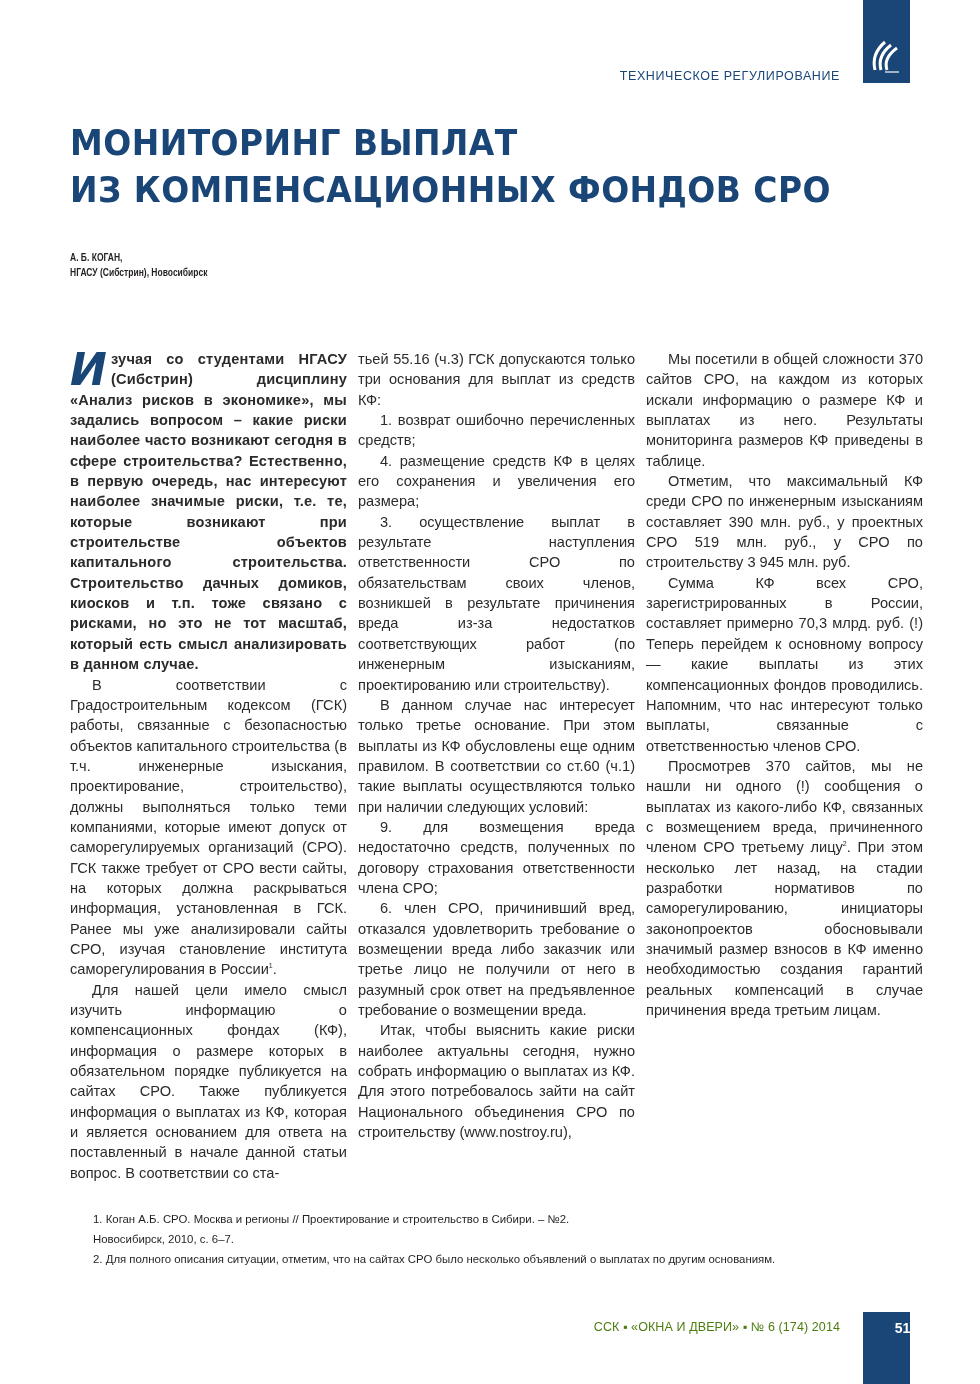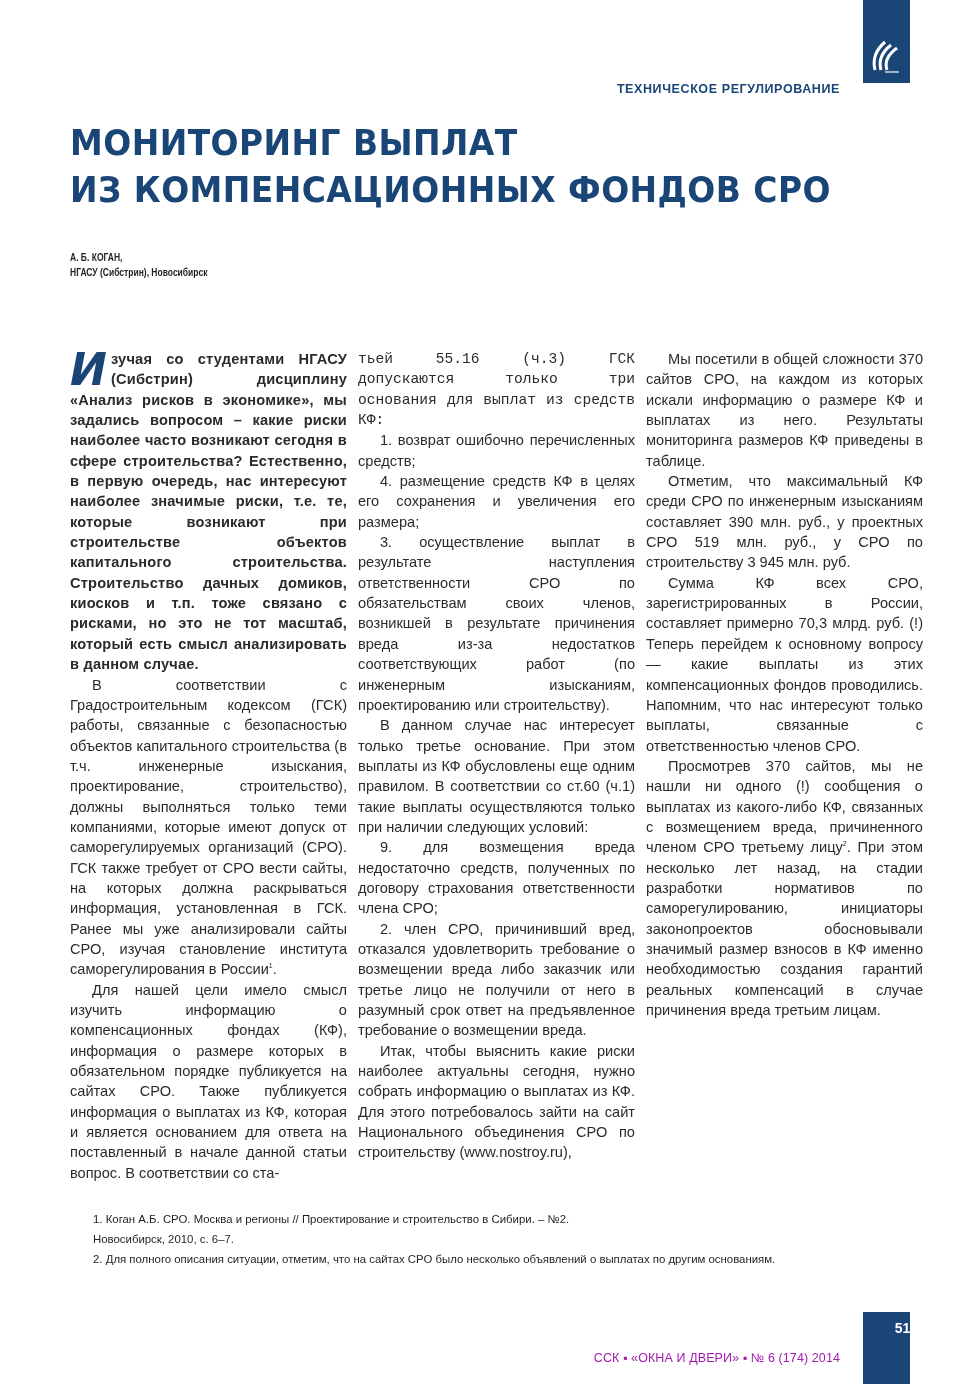--- a/index.html
+++ b/index.html
@@ -6,57 +6,57 @@
   body {
     width: 980px; height: 1384px; position: relative; background: #ffffff;
     font-family: "Liberation Sans", sans-serif; color: #231f20; overflow: hidden;
   }
   .logo-box {
     position: absolute; left: 863px; top: 0; width: 47px; height: 83px;
     background: #1a4577;
   }
   .logo-box svg { position: absolute; left: 6px; top: 36px; }
   .section-label {
-    position: absolute; left: 590px; top: 82px; width: 250px; text-align: right;
-    font-weight: bold; font-size: 12.5px; letter-spacing: 0.6px; color: #1a4577;
+    position: absolute; left: 590px; top: 69px; width: 250px; text-align: right;
+    font-weight: normal; font-size: 12.5px; letter-spacing: 0.6px; color: #1a4577;
   }
   .title {
     position: absolute; left: 70px; top: 120px; margin: 0;
     font-family: "DejaVu Sans", sans-serif; font-weight: bold; font-size: 35px;
     line-height: 47px; color: #1a4577; letter-spacing: 0.5px;
     transform: scaleX(0.94); transform-origin: left top;
   }
   .byline {
     position: absolute; left: 70px; top: 250px; font-size: 10px; font-weight: bold;
     line-height: 15px; color: #231f20; transform: scaleX(0.85); transform-origin: left top;
   }
   .col {
     position: absolute; top: 349px; width: 277px; font-size: 14.6px; line-height: 20.35px;
     text-align: justify; color: #2b2b2b;
   }
   .col p { margin: 0; text-indent: 22px; }
-  .col p.noindent { text-indent: 0; font-family: Liberation Mono, monospace; }
+  .col p.noindent { text-indent: 0; }
   .col1 { left: 70px; }
   .col2 { left: 358px; }
   .col3 { left: 646px; }
   .lead { font-weight: bold; text-indent: 0 !important; letter-spacing: 0.2px; }
   .dropcap {
     float: left; font-family: "DejaVu Sans", sans-serif; font-weight: bold; font-style: italic;
     font-size: 44px; line-height: 38px; color: #1a4577; margin: 2px 4px 0 0;
   }
   sup { font-size: 7px; line-height: 0; }
   .footnotes {
     position: absolute; left: 93px; top: 1201px; width: 820px; font-size: 11.4px; line-height: 20px;
     color: #231f20;
     margin-top: 8px;
   }
   .footnotes div { white-space: nowrap; }
   .footer-line {
     position: absolute; left: 560px; top: 1320px; width: 280px; text-align: right;
-    font-size: 12.5px; color: #a21caf; letter-spacing: 0.1px; margin-top: 31px;
+    font-size: 12.5px; color: #4d7c0f; letter-spacing: 0.1px;
   }
   .page-box {
     position: absolute; left: 863px; top: 1312px; width: 47px; height: 72px; background: #1a4577;
   }
   .page-num {
     position: absolute; left: 16px; top: 8px; width: 47px; text-align: center; color: #fff;
     font-weight: bold; font-size: 14px;
   }
 </style>
 </head>
@@ -88,21 +88,21 @@
   <p>Для нашей цели имело смысл изучить информацию о компенсационных фондах (КФ), информация о размере которых в обязательном порядке публикуется на сайтах СРО. Также публикуется информация о выплатах из КФ, которая и является основанием для ответа на поставленный в начале данной статьи вопрос. В соответствии со ста-</p>
 </div>
 
 <div class="col col2">
   <p class="noindent">тьей 55.16 (ч.3) ГСК допускаются только три основания для выплат из средств КФ:</p>
   <p>1. возврат ошибочно перечисленных средств;</p>
   <p>4. размещение средств КФ в целях его сохранения и увеличения его размера;</p>
   <p>3. осуществление выплат в результате наступления ответственности СРО по обязательствам своих членов, возникшей в результате причинения вреда из-за недостатков соответствующих работ (по инженерным изысканиям, проектированию или строительству).</p>
   <p>В данном случае нас интересует только третье основание. При этом выплаты из КФ обусловлены еще одним правилом. В соответствии со ст.60 (ч.1) такие выплаты осуществляются только при наличии следующих условий:</p>
   <p>9. для возмещения вреда недостаточно средств, полученных по договору страхования ответственности члена СРО;</p>
-  <p>2. член СРО, причинивший вред, отказался удовлетворить требование о возмещении вреда либо заказчик или третье лицо не получили от него в разумный срок ответ на предъявленное требование о возмещении вреда.</p>
+  <p>6. член СРО, причинивший вред, отказался удовлетворить требование о возмещении вреда либо заказчик или третье лицо не получили от него в разумный срок ответ на предъявленное требование о возмещении вреда.</p>
   <p>Итак, чтобы выяснить какие риски наиболее актуальны сегодня, нужно собрать информацию о выплатах из КФ. Для этого потребовалось зайти на сайт Национального объединения СРО по строительству (www.nostroy.ru),</p>
 </div>
 
 <div class="col col3">
   <p>Мы посетили в общей сложности 370 сайтов СРО, на каждом из которых искали информацию о размере КФ и выплатах из него. Результаты мониторинга размеров КФ приведены в таблице.</p>
   <p>Отметим, что максимальный КФ среди СРО по инженерным изысканиям составляет 390 млн. руб., у проектных СРО 519 млн. руб., у СРО по строительству 3 945 млн. руб.</p>
   <p>Сумма КФ всех СРО, зарегистрированных в России, составляет примерно 70,3 млрд. руб. (!) Теперь перейдем к основному вопросу — какие выплаты из этих компенсационных фондов проводились. Напомним, что нас интересуют только выплаты, связанные с ответственностью членов СРО.</p>
   <p><span>Просмотрев 370 сайтов, мы не нашли ни одного (!) сообщения о выплатах из какого-либо КФ, связанных с возмещением вреда, причиненного членом СРО третьему лицу</span><sup>2</sup><span>. При этом несколько лет назад, на стадии разработки нормативов по саморегулированию, инициаторы законопроектов обосновывали значимый размер взносов в КФ именно необходимостью создания гарантий реальных компенсаций в случае причинения вреда третьим лицам.</span></p>
 </div>
 

